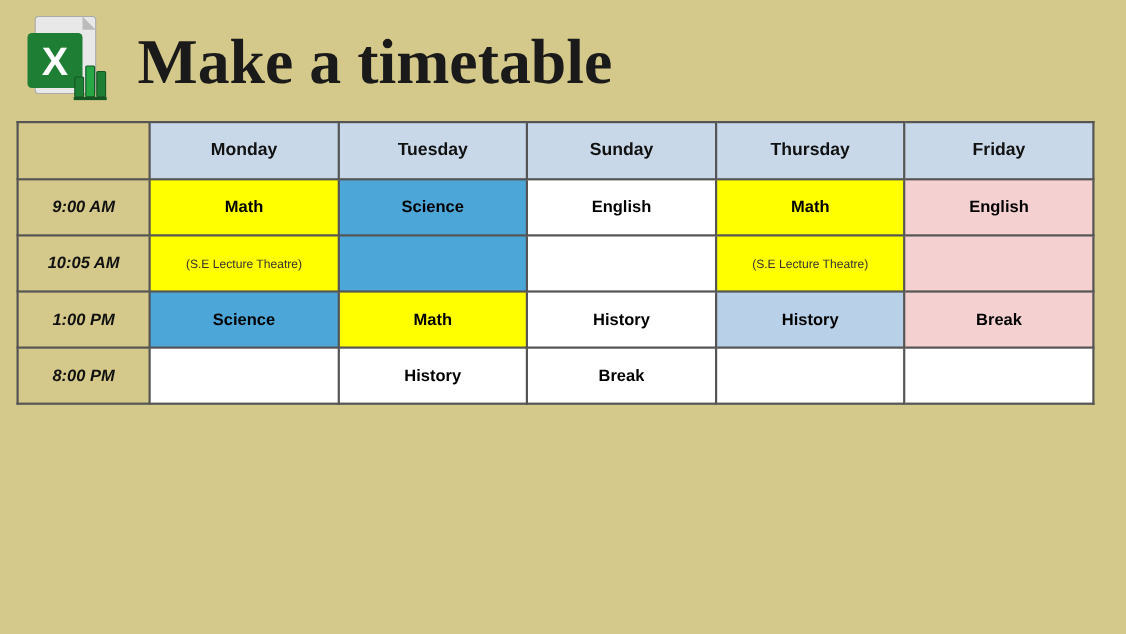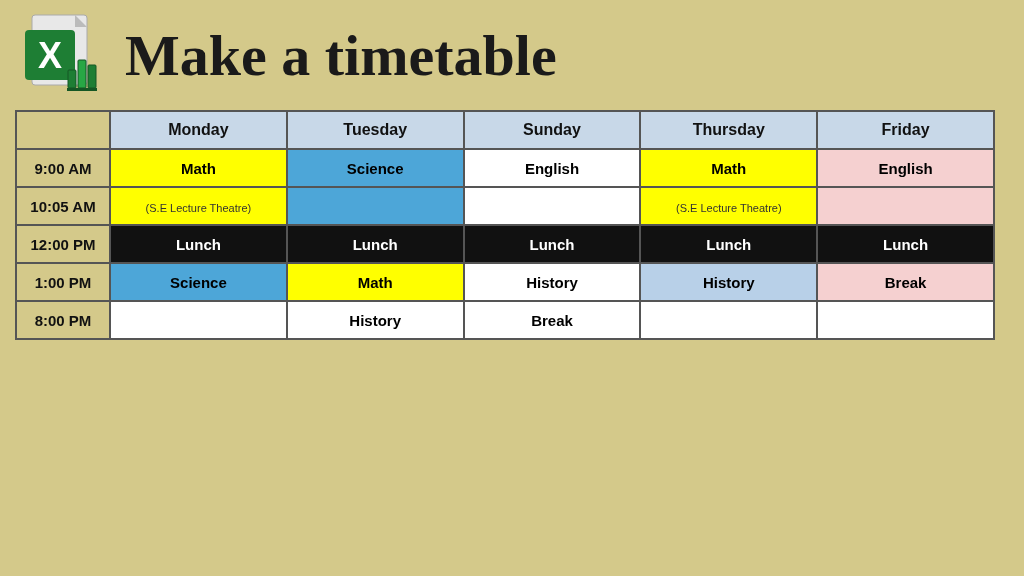--- a/index.html
+++ b/index.html
@@ -35,28 +35,29 @@
       border-collapse: collapse;
       table-layout: fixed;
     }
     th, td {
       border: 2px solid #555;
       text-align: center;
       vertical-align: middle;
       font-size: 15px;
       font-weight: bold;
       height: 38px;
-      padding: 2px 4px;
+      padding: 16px 4px;
     }
     .time-col {
-      width: 94px;
+      width: 120px;
       background-color: #d4c98a;
       font-size: 15px;
       font-weight: bold;
       color: #111;
+      font-style: italic;
     }
     .day-header {
       background-color: #c8d8e8;
       font-size: 16px;
       font-weight: bold;
       color: #111;
     }
   </style>
 </head>
 <body>
@@ -105,28 +106,20 @@
         </tr>
         <tr>
           <td class="time-col">10:05 AM</td>
           <td style="background-color: rgb(255, 255, 0);"><span style="font-size:11px;font-weight:normal;color:#333;">(S.E Lecture Theatre)</span></td>
           <td style="background-color: rgb(77, 166, 216);"></td>
           <td style="background-color: rgb(255, 255, 255);"></td>
           <td style="background-color: rgb(255, 255, 0);"><span style="font-size:11px;font-weight:normal;color:#333;">(S.E Lecture Theatre)</span></td>
           <td style="background-color: rgb(245, 208, 208);"></td>
         </tr>
         <tr>
-          <td class="time-col">12:00 PM</td>
-          <td style="background-color: rgb(17, 17, 17); color: rgb(255, 255, 255);">Lunch</td>
-          <td style="background-color: rgb(17, 17, 17); color: rgb(255, 255, 255);">Lunch</td>
-          <td style="background-color: rgb(17, 17, 17); color: rgb(255, 255, 255);">Lunch</td>
-          <td style="background-color: rgb(17, 17, 17); color: rgb(255, 255, 255);">Lunch</td>
-          <td style="background-color: rgb(17, 17, 17); color: rgb(255, 255, 255);">Lunch</td>
-        </tr>
-        <tr>
           <td class="time-col">1:00 PM</td>
           <td style="background-color: rgb(77, 166, 216);">Science</td>
           <td style="background-color: rgb(255, 255, 0);">Math</td>
           <td style="background-color: rgb(255, 255, 255);">History</td>
           <td style="background-color: rgb(184, 208, 232);">History</td>
           <td style="background-color: rgb(245, 208, 208);">Break</td>
         </tr>
         <tr>
           <td class="time-col">8:00 PM</td>
           <td style="background-color: rgb(255, 255, 255);"></td>

